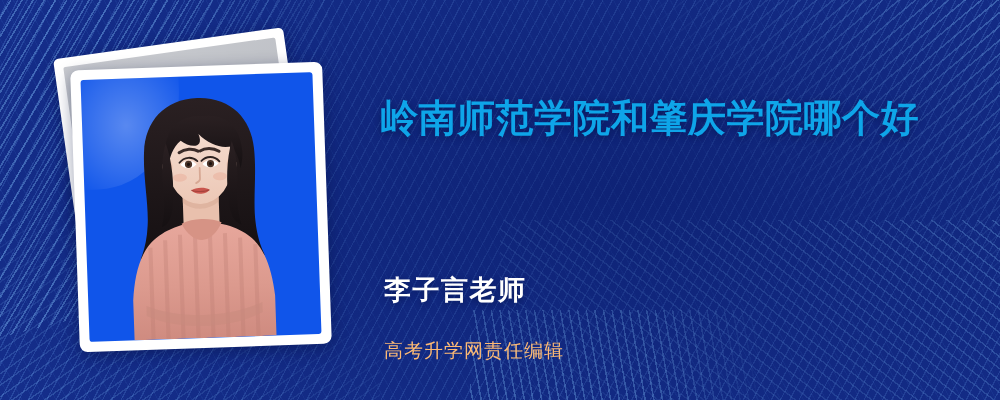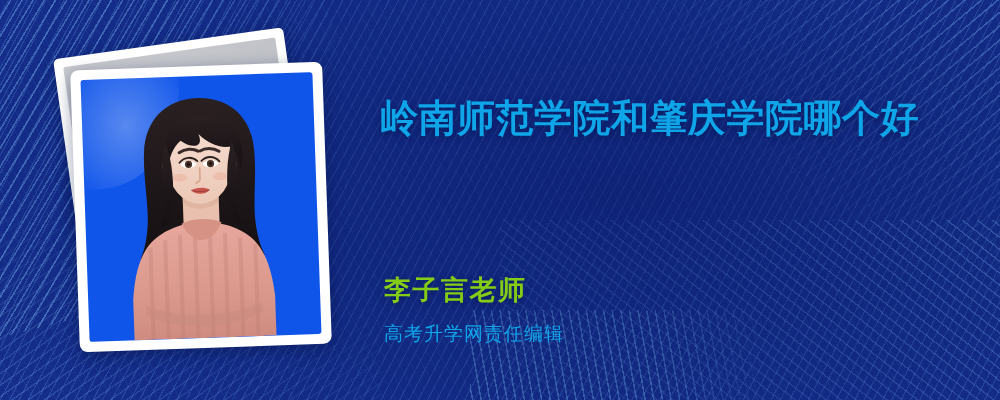--- a/index.html
+++ b/index.html
@@ -258,18 +258,18 @@
       </div>
     </div>
   </div>
 
   <div style="position:absolute;left:380px;top:96px;width:580px;">
     <h1 style="font-size:38px;line-height:1.16;font-weight:700;color:#0ea5e9;
                letter-spacing:.5px;text-shadow:0 2px 7px rgba(3,14,60,.55);">岭南师范学院和肇庆学院哪个好</h1>
   </div>
 
   <div style="position:absolute;left:384px;top:272px;width:580px;">
-    <div style="font-size:27px;font-weight:700;color:#84cc16;letter-spacing:1.5px;
+    <div style="font-size:27px;font-weight:700;color:#ffffff;letter-spacing:1.5px;
                 text-shadow:0 2px 6px rgba(3,14,60,.5);">李子言老师</div>
-    <div style="font-size:19px;font-weight:400;color:#0ea5e9;letter-spacing:1px;margin-top:13px;">高考升学网责任编辑</div>
+    <div style="font-size:19px;font-weight:400;color:#fdba74;letter-spacing:1px;margin-top:30px;">高考升学网责任编辑</div>
   </div>
 
 </div>
 
 </body></html>

